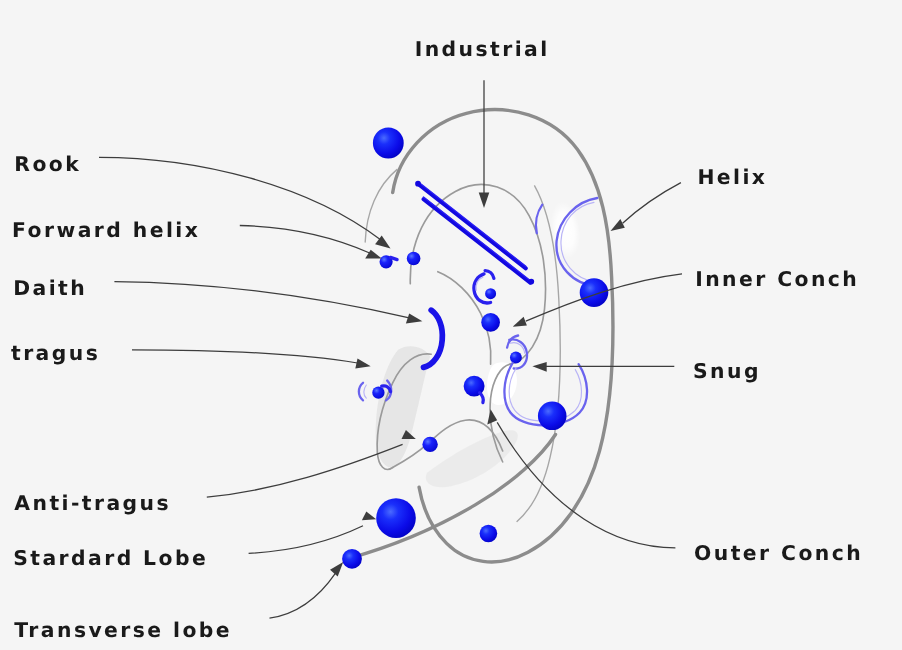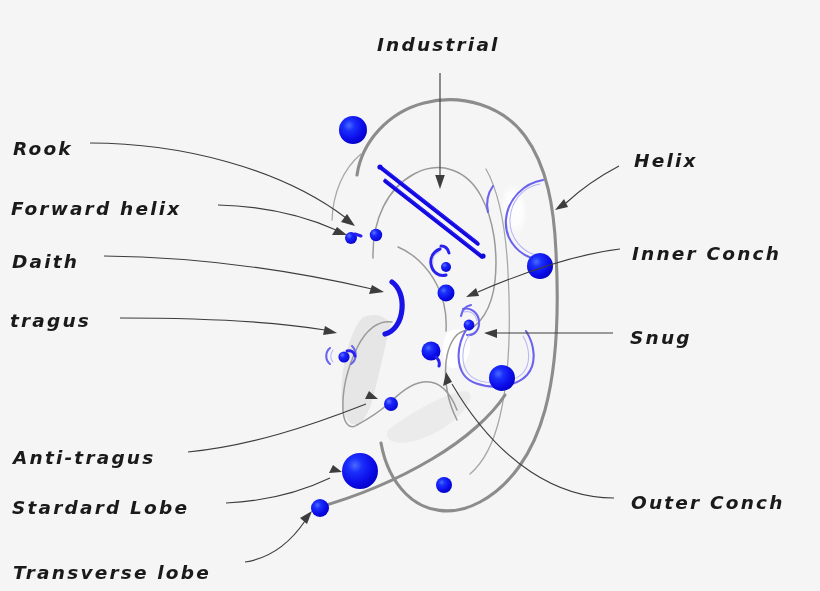--- a/index.html
+++ b/index.html
@@ -3,21 +3,21 @@
 <meta charset="utf-8">
 <style>
   html,body{margin:0;padding:0;}
   body{
     width:820px;height:591px;
     background:#f5f5f5;
     font-family:"DejaVu Sans Mono","Liberation Mono",monospace;
     overflow:hidden;
     position:relative;
   }
-  #stage{position:absolute;inset:0;width:820px;height:591px;font-style:italic;}
+  #stage{position:absolute;inset:0;width:820px;height:591px;}
   svg#diagram{position:absolute;left:0;top:0;width:820px;height:591px;display:block;}
   .lbl{
     font-family:"DejaVu Sans","Liberation Sans",sans-serif;
     font-weight:700;
     fill:#1a1a1a;
     letter-spacing:2.2px;
     font-size:18.5px;
     paint-order:stroke;
   }
   .leader{fill:none;stroke:#3d3d3d;stroke-width:1.15px;}

